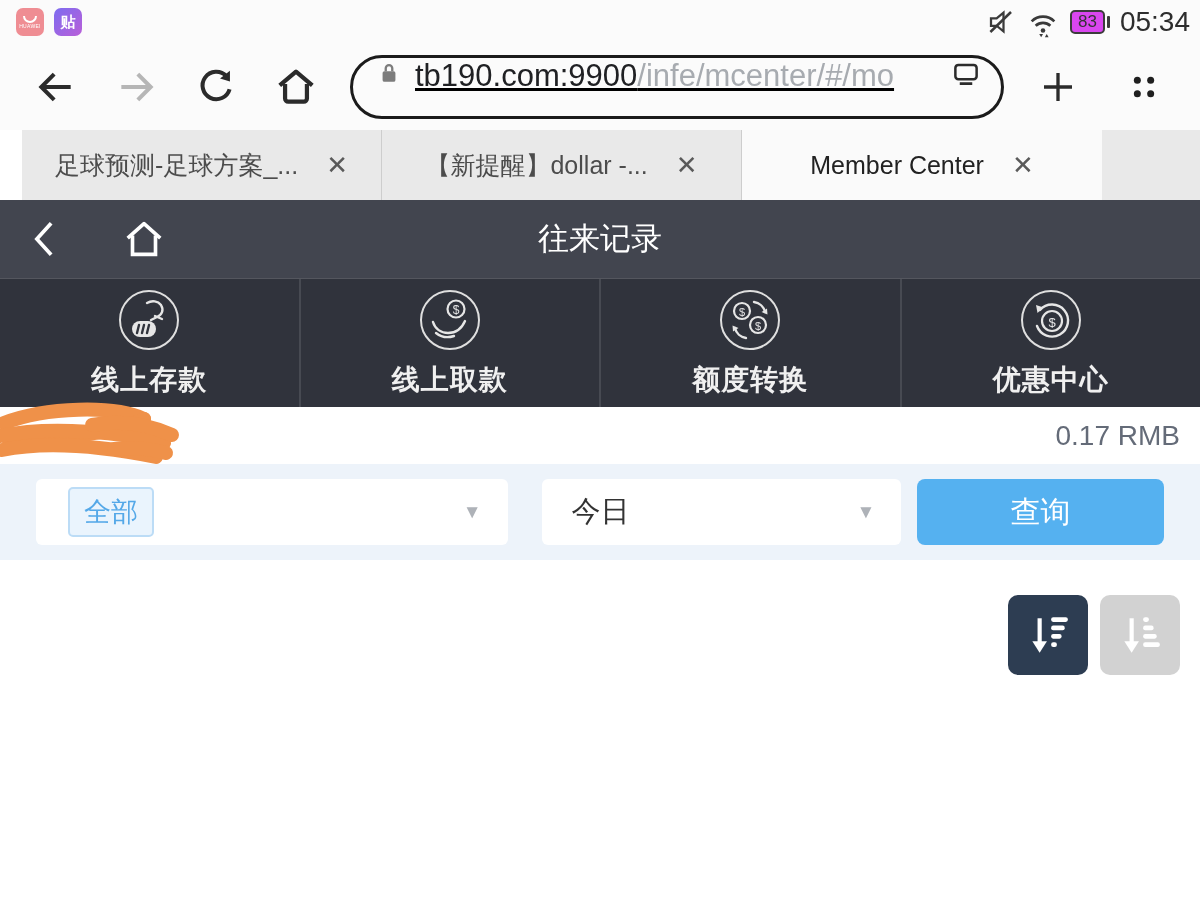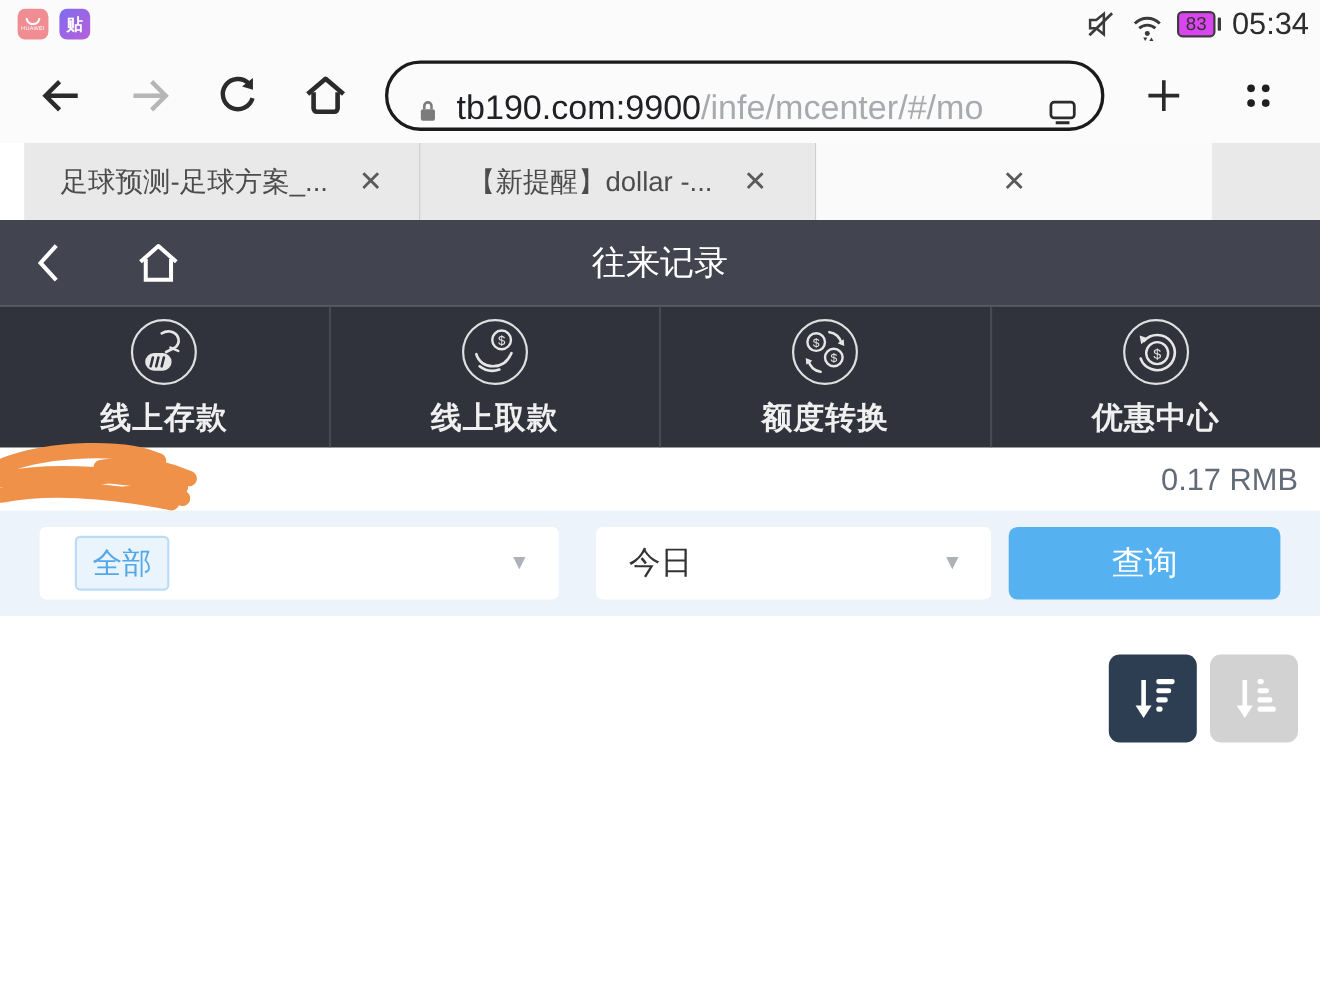--- a/index.html
+++ b/index.html
@@ -18,21 +18,21 @@
   .sb-right { margin-left:auto; display:flex; align-items:center; gap:10px; }
   .battery { display:flex; align-items:center; gap:2px; }
   .battery-body { border:2px solid #3c3c3c; border-radius:5px; background:#d946ef; padding:1px 6px; font-size:17px; color:#333; line-height:18px; }
   .battery-cap { width:3px; height:12px; background:#3c3c3c; border-radius:1px; }
   .sb-time { font-size:28px; color:#2d2d2d; }
 
   
   .toolbar { height:86px; background:#fbfbfb; display:flex; align-items:center; padding:0 28px; gap:0; }
   .tb-icon { width:56px; height:56px; display:flex; align-items:center; justify-content:center; flex:0 0 auto; }
   .tb-icon + .tb-icon { margin-left:24px; }
-  .url-pill { flex:1; height:64px; margin:16px 26px; border:3px solid #1b1b1b; border-radius:34px; display:flex; align-items:flex-end; padding:0 18px 0 22px; background:#fbfbfb; min-width:0; }
+  .url-pill { flex:1; height:64px; margin:16px 26px; border:3px solid #1b1b1b; border-radius:34px; display:flex; align-items:flex-start; padding:0 18px 0 22px; background:#fbfbfb; min-width:0;text-decoration:underline; }
   .url-text { flex:1; font-size:31px; color:#202124; white-space:nowrap; overflow:hidden; margin-left:12px; }
   .url-text .path { color:#a7abb0; }
   .right-icons { display:flex; align-items:center; }
   .right-icons .tb-icon + .tb-icon { margin-left:30px; }
 
   
   .tabstrip { height:70px; background:#e9e9e9; display:flex;margin-left:22px; }
   .tab { width:360px; display:flex; align-items:center; justify-content:center; gap:28px; border-right:1px solid #cdcdcd; font-size:25px; color:#4c4c4c; }
   .tab.active { background:#fafafa; color:#222; border-right:none; }
   .tab .close { font-size:26px; color:#5a5a5a; }
@@ -170,20 +170,21 @@
   <div class="tabstrip">
     <div class="tab">
       <span class="tab-title">足球预测-足球方案_...</span>
       <span class="close">✕</span>
     </div>
     <div class="tab">
       <span class="tab-title">【新提醒】dollar -...</span>
       <span class="close">✕</span>
     </div>
     <div class="tab active">
+      <span class="tab-title">Member Center</span>
       <span class="close">✕</span>
     </div>
     <div class="tab-filler"></div>
   </div>
 
   <div class="app-header">
     <div class="hdr-title">往来记录</div>
     <svg width="28" height="40" viewBox="0 0 18 28" style="position:relative;z-index:1">
       <polyline points="14,3 4,14 14,25" fill="none" stroke="#fff" stroke-width="2.6"></polyline>
     </svg>

